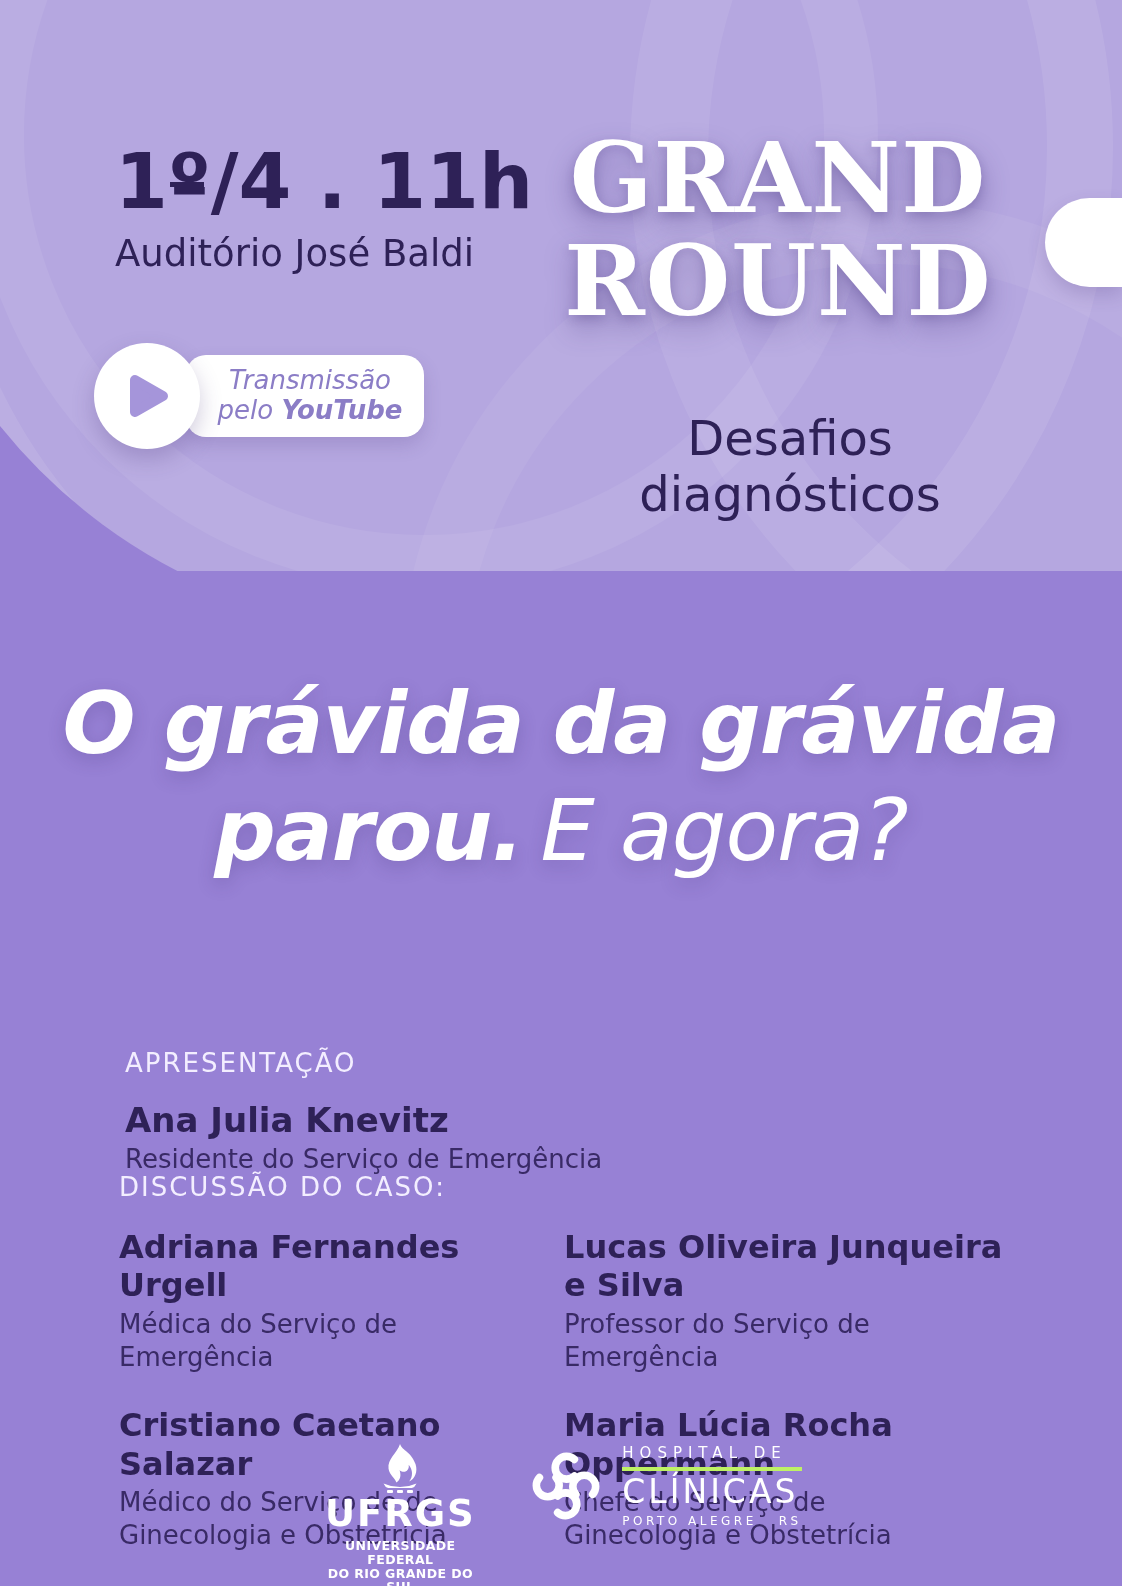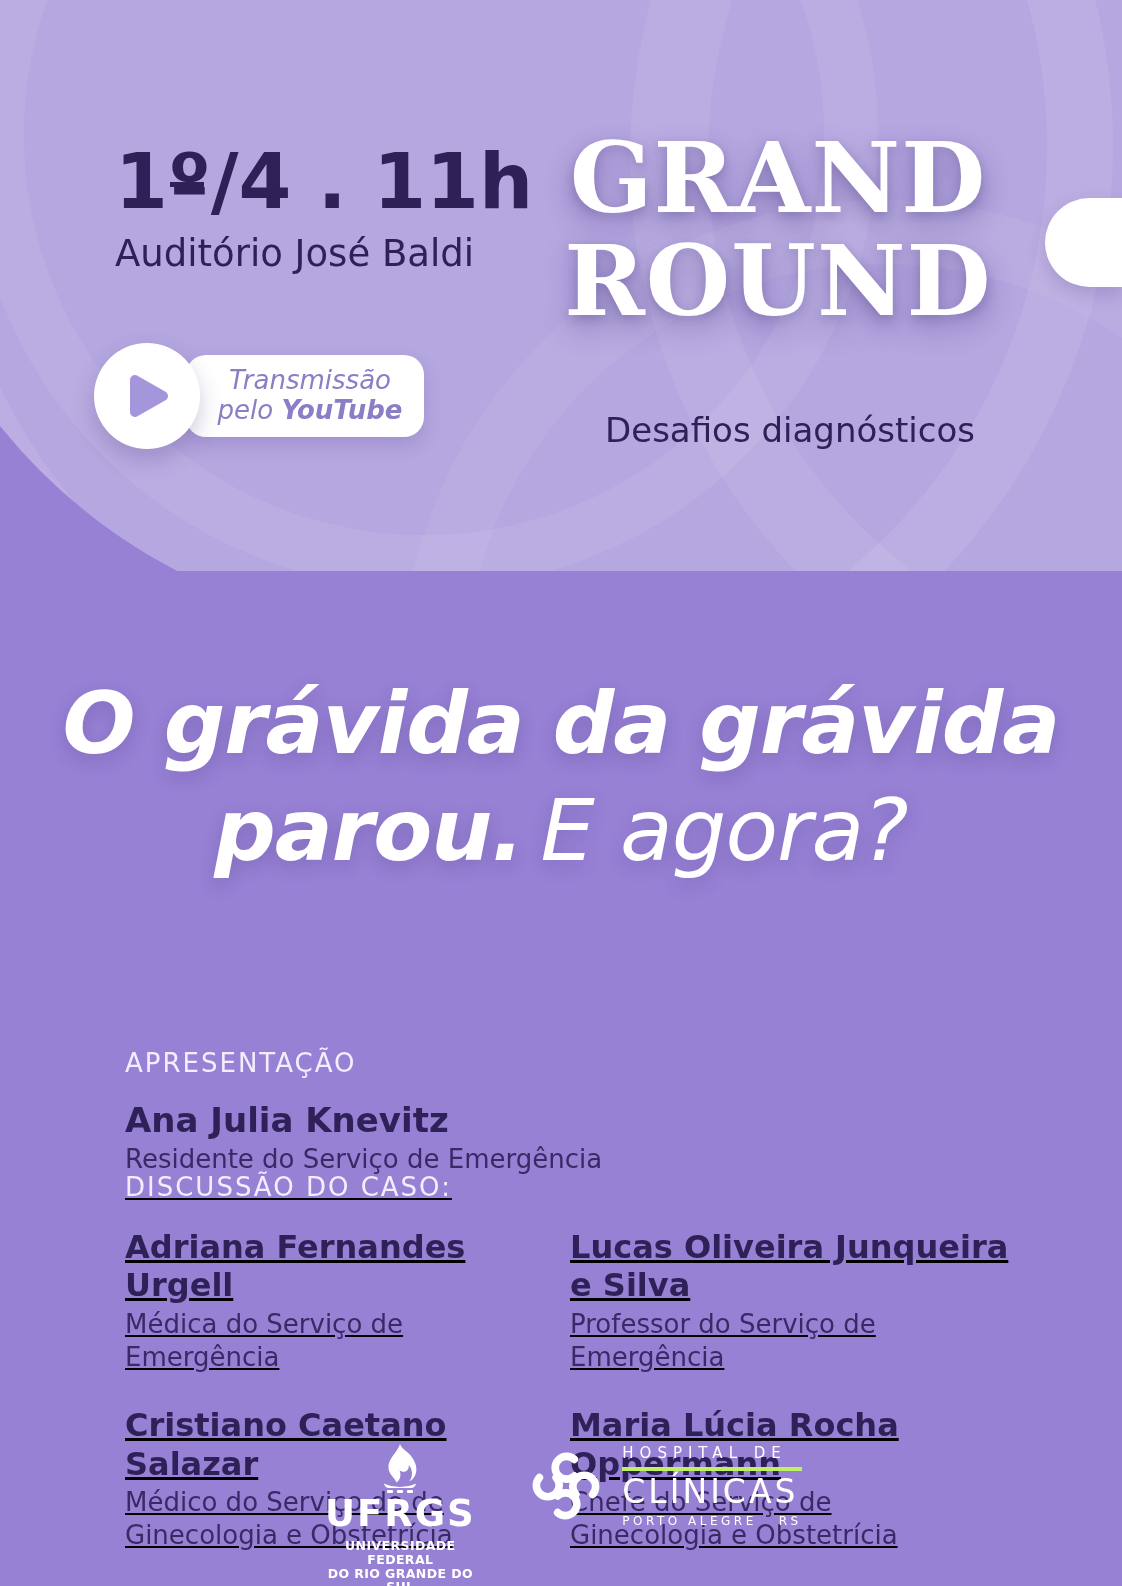--- a/index.html
+++ b/index.html
@@ -41,21 +41,21 @@
   .yt-label .l2 b{font-weight:700;}
 
   .brand{
     position:absolute; left:552px; top:127px; width:452px; text-align:center;
     font-family:"DejaVu Serif","Liberation Serif",serif; font-weight:700;
     color:#ffffff; font-size:97px; line-height:1.06; letter-spacing:1px;
     text-shadow:0 12px 28px rgba(62,44,120,0.40), 0 4px 10px rgba(62,44,120,0.22);
   }
   .tagline{
     position:absolute; left:575px; top:410px; width:430px; text-align:center;
-    color:#2e2157; font-size:34px; font-weight:500;
+    color:#2e2157; font-size:48px; font-weight:500;
   }
   .notch{
     position:absolute; right:0; top:198px; width:77px; height:89px; background:#ffffff;
     border-radius:45px 0 0 45px; box-shadow:0 8px 18px rgba(70,50,120,0.20);
   }
 
   
   .main-title{
     position:absolute; left:0; top:670px; width:1122px; text-align:center;
     color:#ffffff; font-style:italic; font-size:86px; line-height:1.24; letter-spacing:-1px;
@@ -66,21 +66,21 @@
 
   .section-label{color:#f3eeff; font-size:26px; font-weight:500; letter-spacing:2px;}
   .person-name{color:#2e2157; font-weight:700;}
   .person-role{color:#392a66; font-weight:400;}
 
   .presentation{position:absolute; left:125px; top:1048px;}
   .presentation .section-label{margin-bottom:22px;}
   .presentation .person-name{font-size:34px; line-height:1.2;}
   .presentation .person-role{font-size:26px; line-height:1.3; margin-top:2px;}
 
-  .discussion{position:absolute; left:125px; top:1172px; width:910px;text-decoration:underline;}
+  .discussion{position:absolute; left:119px; top:1172px; width:910px;}
   .discussion .section-label{margin-bottom:26px;}
   .people-grid{display:grid; grid-template-columns:445px 1fr; column-gap:0; row-gap:32px;}
   .person .person-name{font-size:32px; line-height:1.2;}
   .person .person-role{font-size:26px; line-height:1.28; margin-top:3px; max-width:420px;}
 
   
   .footer{
     position:absolute; left:0; top:1444px; width:1122px;
     display:flex; justify-content:center; align-items:flex-start; gap:48px; color:#ffffff;
   }

